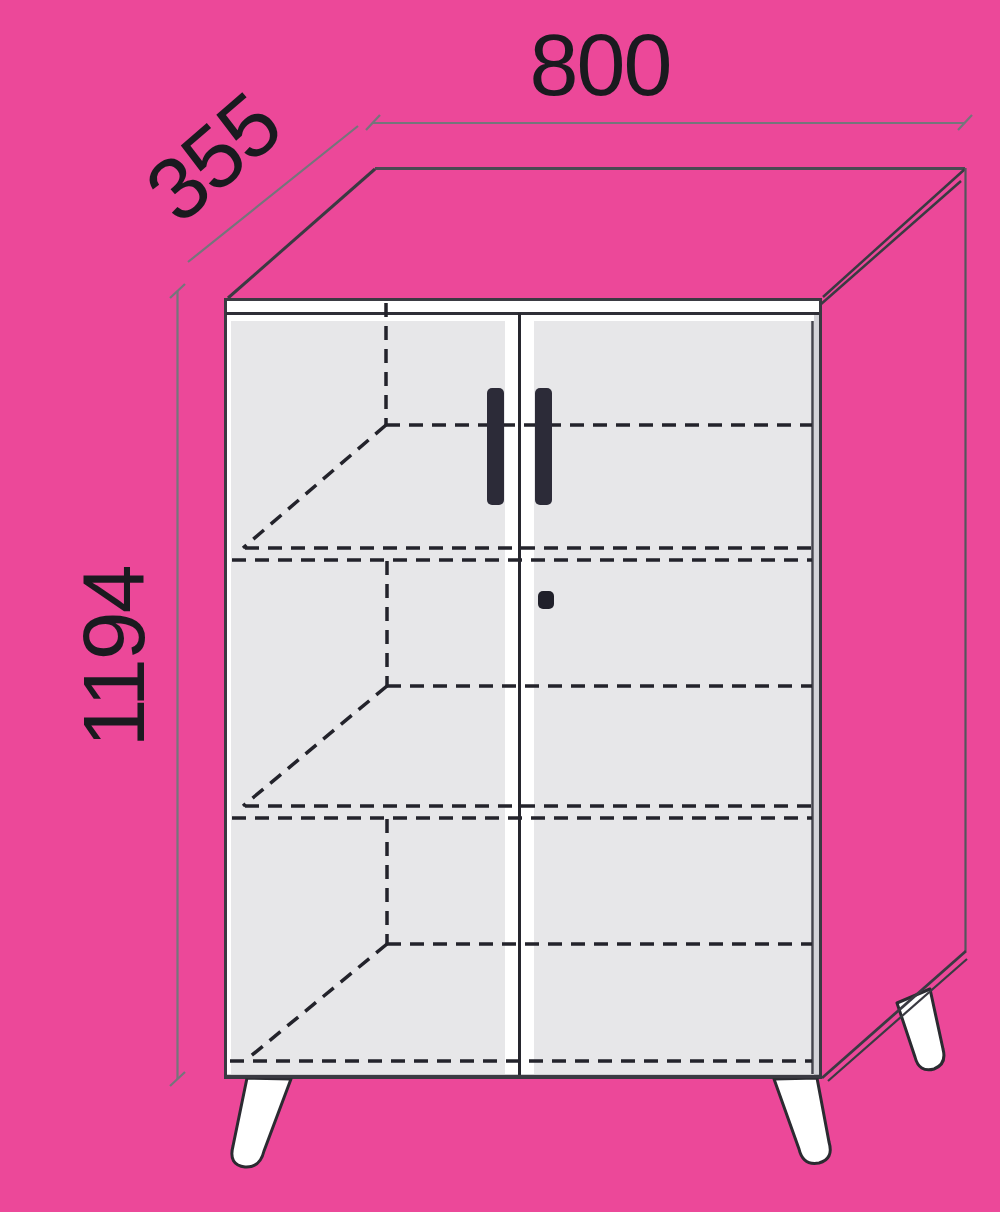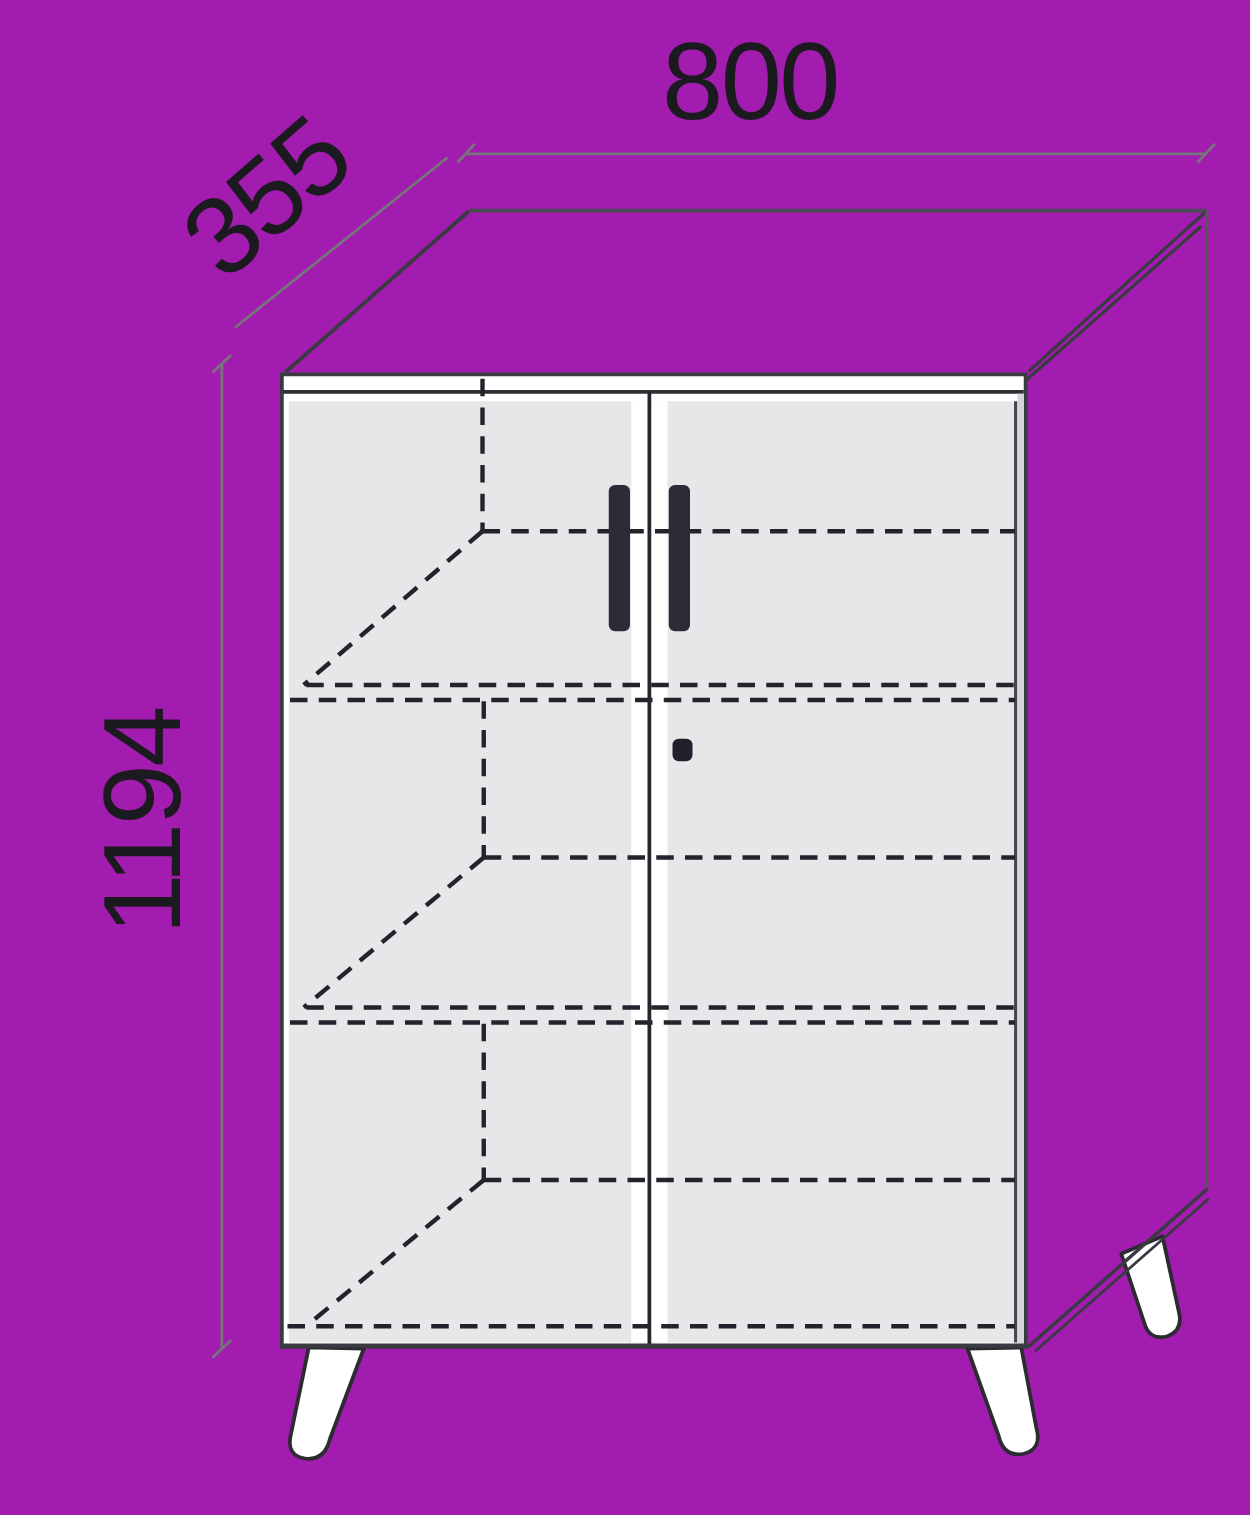--- a/index.html
+++ b/index.html
@@ -8,21 +8,21 @@
     background: #ffffff;
     width: 1000px;
     height: 1212px;
     overflow: hidden;
     font-family: "Liberation Sans", sans-serif;
   }
   .drawing-wrap {
     position: relative;
     width: 1000px;
     height: 1212px;
-    background: #a21caf;
+    background: #ec4899;
   }
   svg text {
     font-family: "Liberation Sans", sans-serif;
     fill: #1a1a1f;
     font-size: 88px;
     letter-spacing: -2px;
   }
 </style>
 </head>
 <body>

